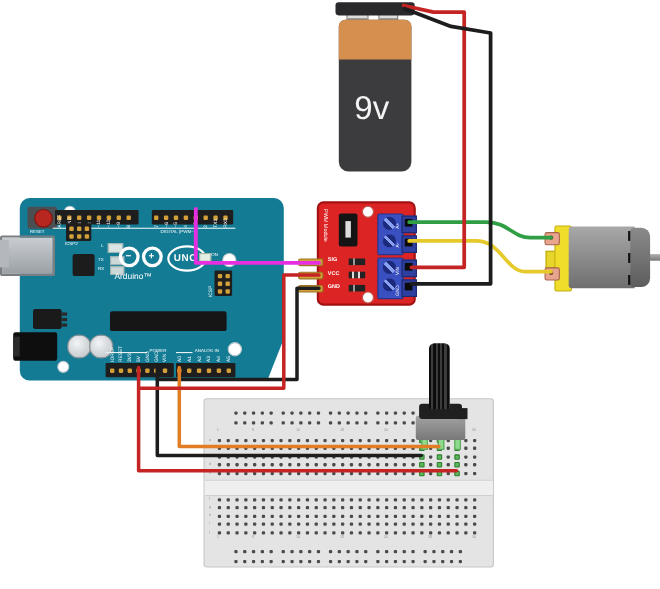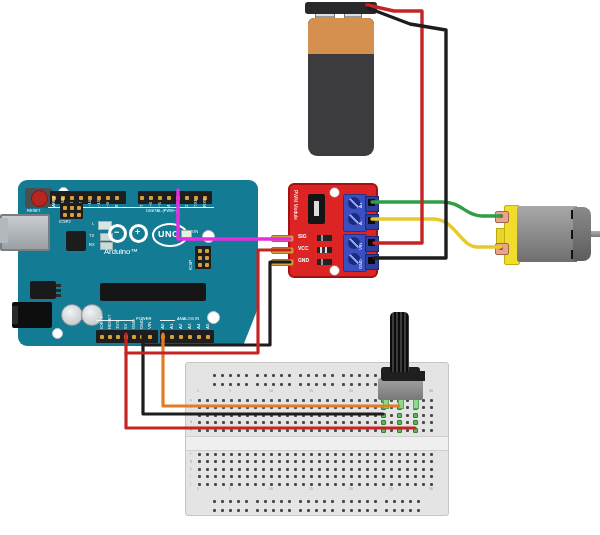--- a/index.html
+++ b/index.html
@@ -24,20 +24,21 @@
 <body>
 
 <div id="canvas">
 
   <div class="c" style="left:305px;top:2px;width:72px;height:154px;z-index:10;">
     <div class="c" style="left:10px;top:9px;width:18px;height:16px;background:repeating-linear-gradient(0deg,#9a9a9a 0 2px,#dedede 2px 5px);border:1px solid #7a7a7a;border-radius:2px;"></div>
     <div class="c" style="left:39px;top:9px;width:16px;height:16px;background:repeating-linear-gradient(0deg,#9a9a9a 0 2px,#dedede 2px 5px);border:1px solid #7a7a7a;border-radius:2px;"></div>
     <div class="c" style="left:3px;top:16px;width:66px;height:138px;background:#3c3c3e;border-radius:6px 6px 9px 9px;"></div>
     <div class="c" style="left:3px;top:16px;width:66px;height:36px;background:#d59050;border-radius:6px 6px 0 0;"></div>
     <div class="c" style="left:0px;top:0px;width:72px;height:12px;background:#29292c;border-radius:3px;"></div>
+    <div class="lbl" style="left:0;top:82px;width:66px;text-align:center;font-size:30px;color:#f4f4f4;">9v</div>
   </div>
 
   <div class="c" style="left:18px;top:180px;width:240px;height:166px;z-index:10;">
     <div class="c" style="left:0;top:0;width:240px;height:166px;background:#147b95;border-radius:9px 9px 3px 9px;"></div>
     <div class="c" style="right:0;bottom:0;width:0;height:0;border-left:15px solid transparent;border-bottom:38px solid #ffffff;"></div>
 
     <div class="c" style="left:-18px;top:34px;width:46px;height:33px;background:linear-gradient(#c9cdd1,#9aa0a4);border:2px solid #787e82;border-radius:2px;"></div>
     <div class="c" style="left:-18px;top:38px;width:8px;height:25px;background:#b4b8bc;"></div>
 
     <div class="c" style="left:7px;top:8px;width:27px;height:20px;background:#4b4f52;border-radius:2px;"></div>

